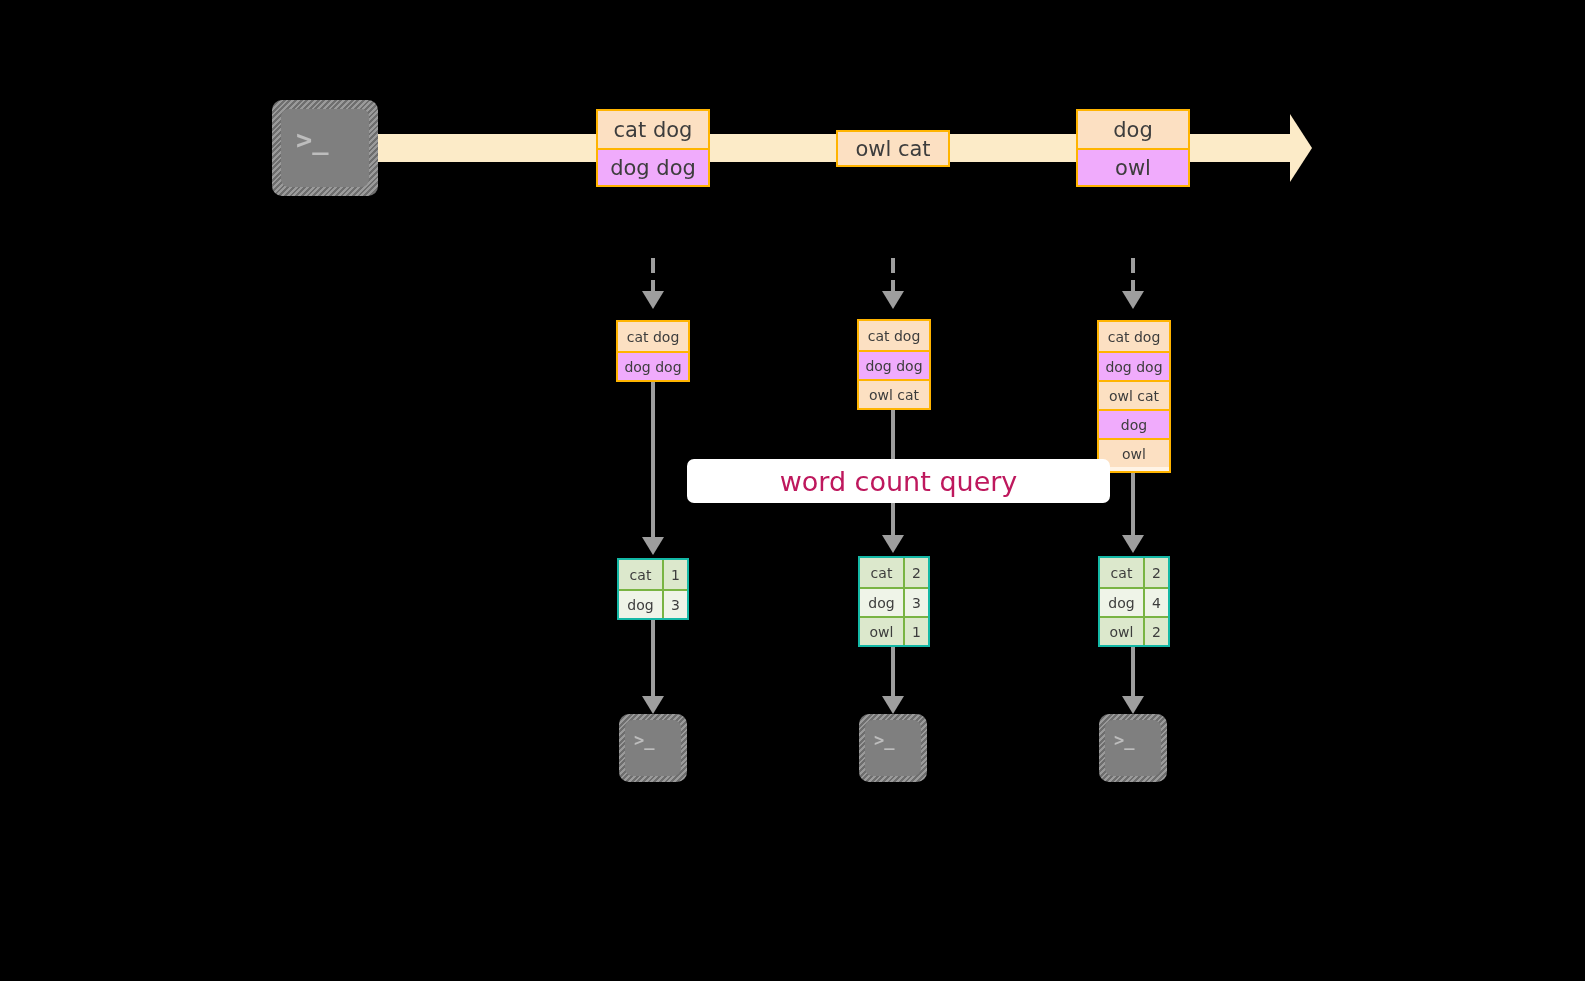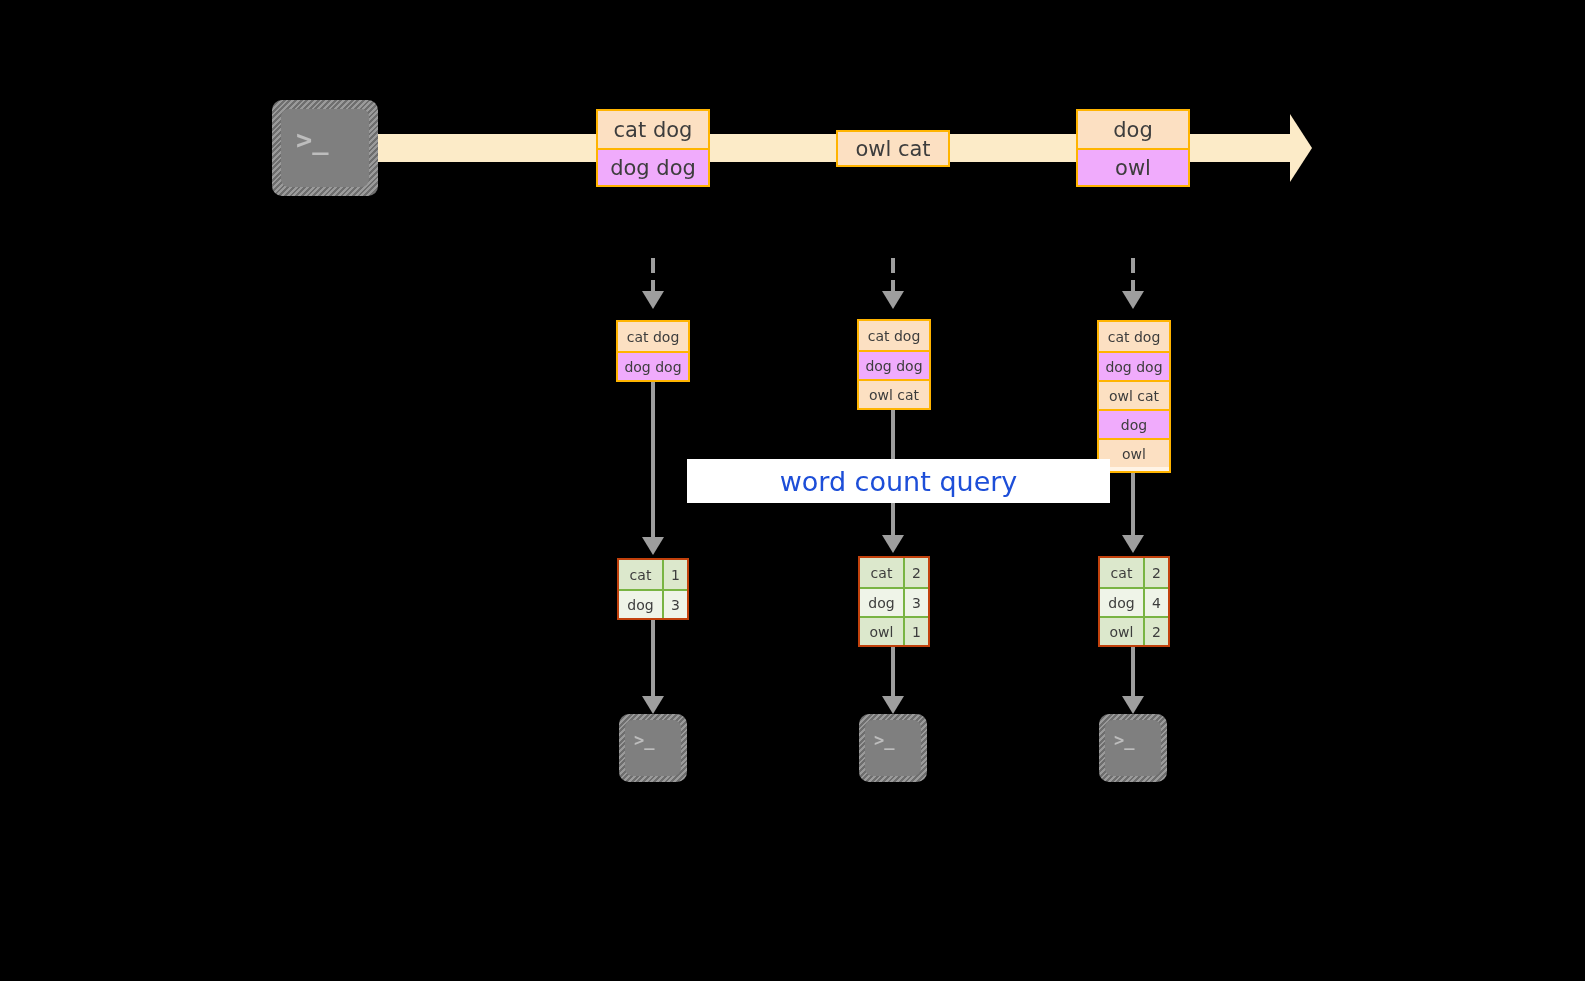--- a/index.html
+++ b/index.html
@@ -71,21 +71,21 @@
     white-space: nowrap;
   }
   .obox .row.dark  { background: #FCE0C2; }
   .obox .row.light { background: #f0abfc; }
   .obox .row + .row { border-top: 2px solid #FFB400; }
 
   
   .gtable {
     position: absolute;
     box-sizing: border-box;
-    border: 2px solid #c2410c;
+    border: 2px solid #14b8a6;
     background: #EEF5E6;
   }
   .gtable .grow {
     box-sizing: border-box;
     display: flex;
   }
   .gtable .grow + .grow { border-top: 2px solid #79B443; }
   .gtable .gcell {
     box-sizing: border-box;
     display: flex;
@@ -119,22 +119,23 @@
     border-top: 18px solid #9E9E9E;
   }
 
   
   .query-label {
     position: absolute;
     background: #FFFFFF;
     display: flex;
     align-items: center;
     justify-content: center;
-    color: #1d4ed8;
-    white-space: nowrap;
+    color: #be185d;
+    white-space: nowrap;
+    border-radius: 7px;
   }
 </style>
 </head>
 <body>
 
 <div id="canvas">
 
   <div class="stream-band" style="left:370px; top:134px; width:922px; height:28px;"></div>
   <div class="stream-head" style="left:1290px; top:114px;"></div>
 

